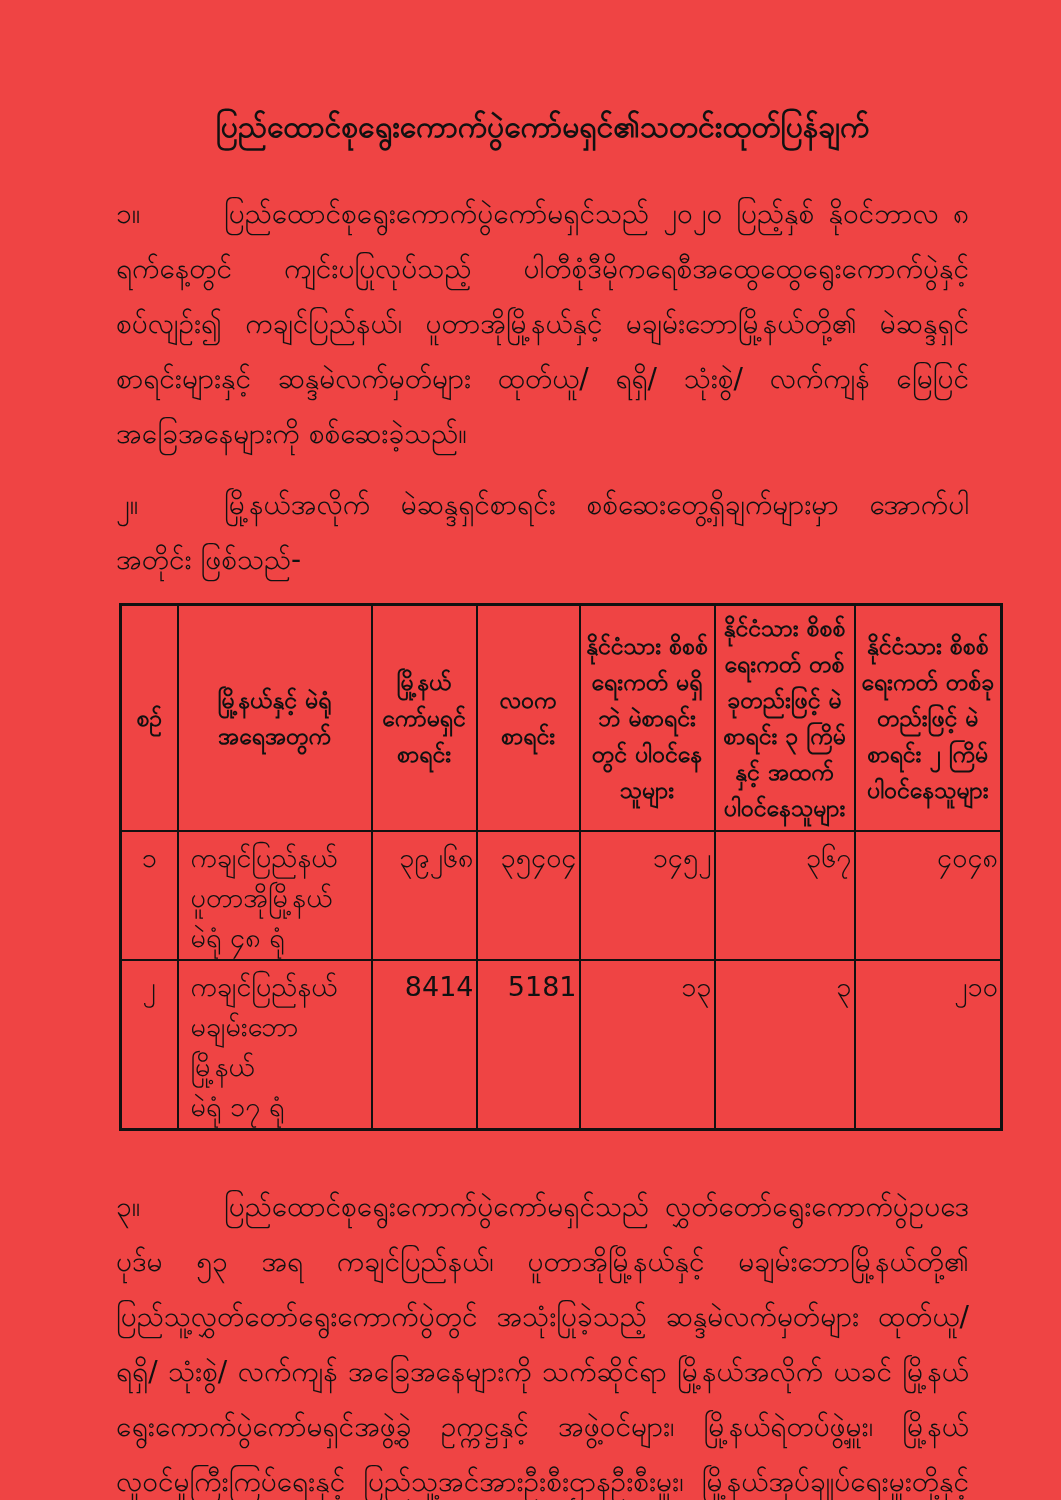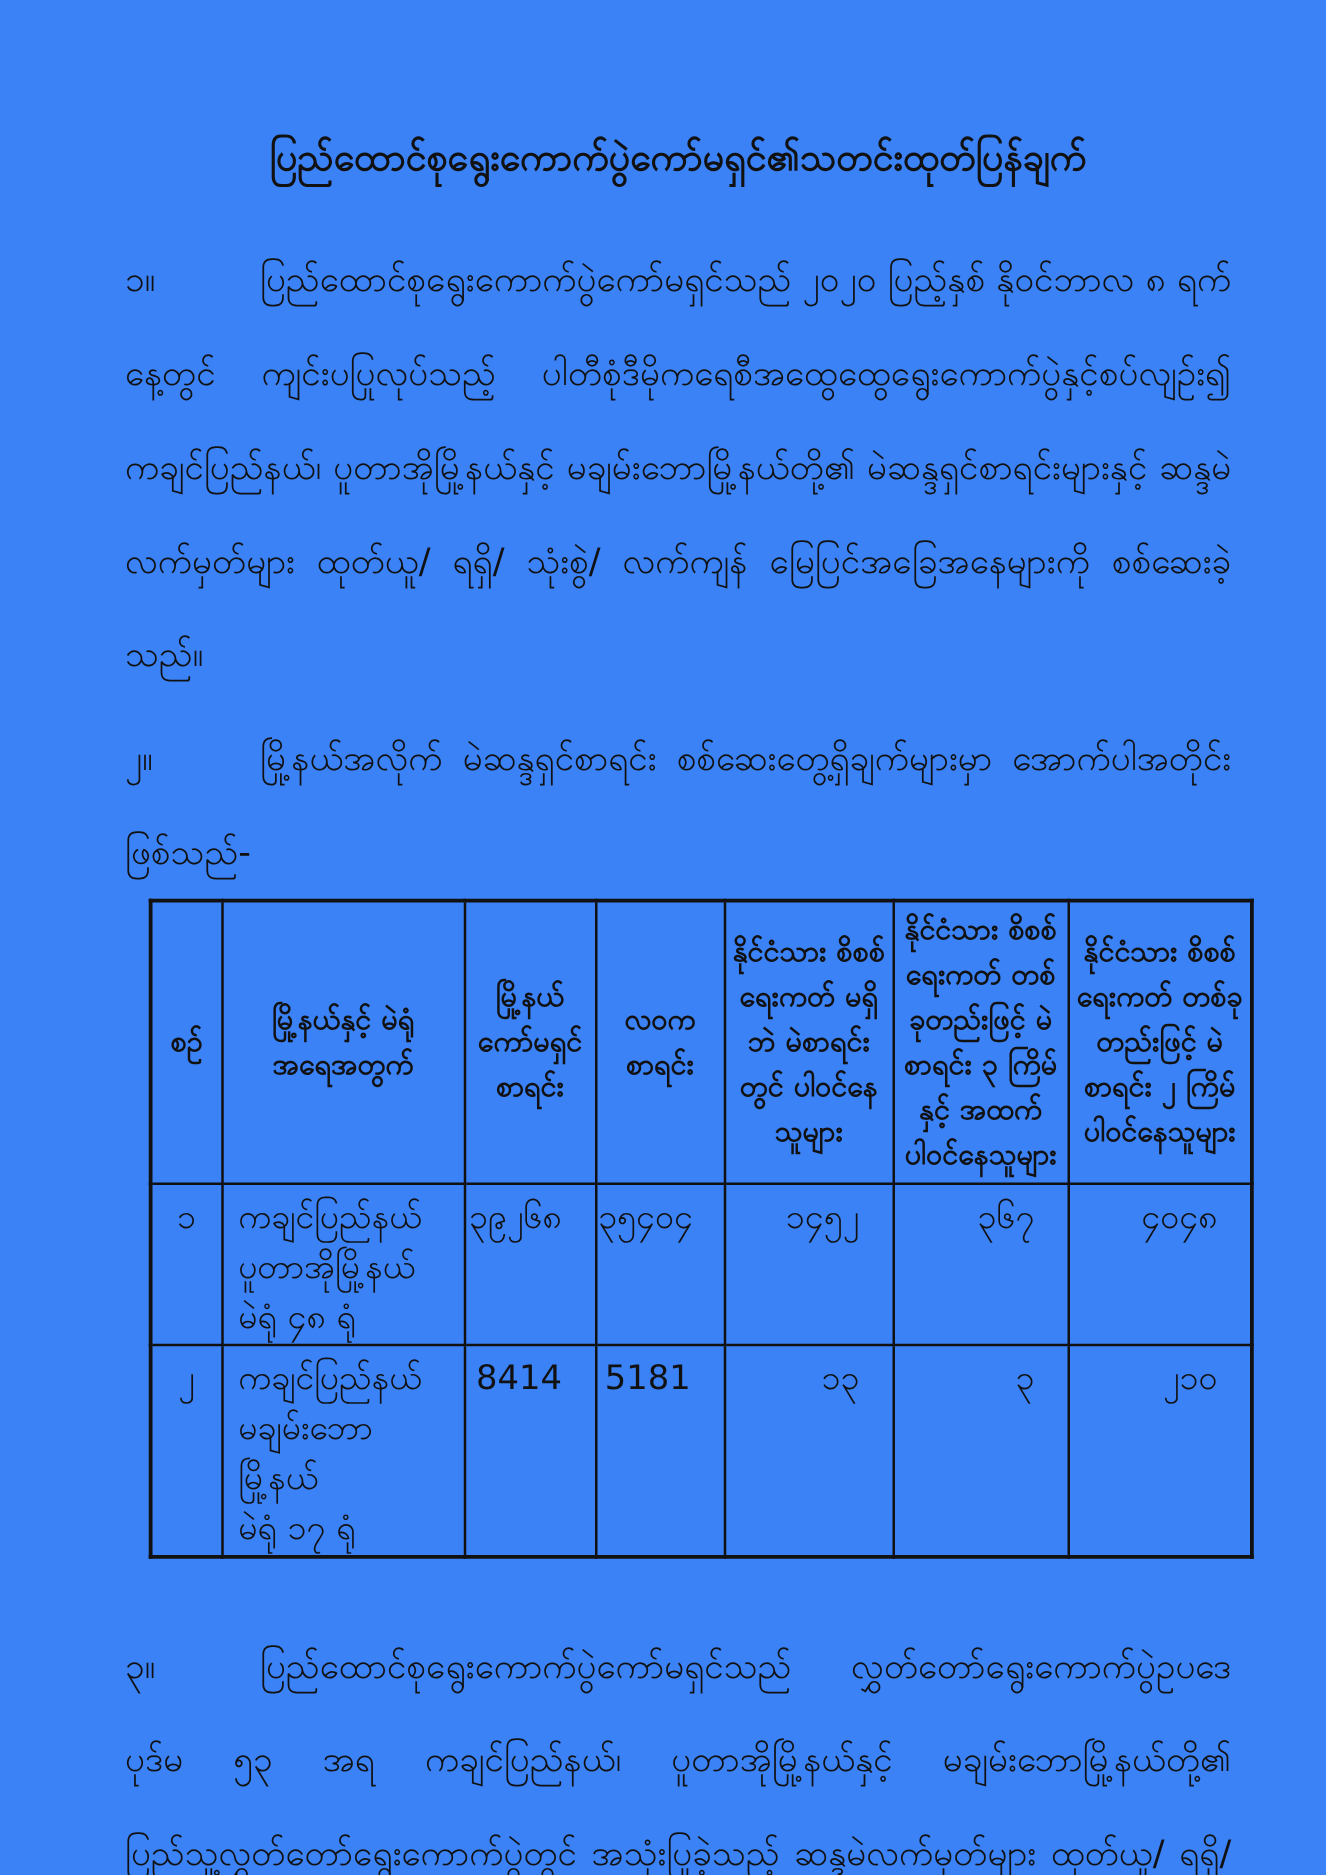--- a/index.html
+++ b/index.html
@@ -7,41 +7,41 @@
     width: 1061px; height: 1500px;
     background: #ffffff;
     color: #111111;
     font-family: "DejaVu Sans", sans-serif;
     overflow: hidden;
   }
   .page {
     box-sizing: border-box;
     width: 1061px; height: 1500px;
     padding: 106px 76px 0 100px;
-    background: #3b82f6;
+    background: #ef4444;
   }
   .doc-title {
     text-align: center;
     font-weight: bold;
     font-size: 30px;
     line-height: 42px;
     margin: 0;
   }
   .doc-date {
     text-align: center;
     font-weight: bold;
     font-size: 29px;
     line-height: 40px;
     margin-top: 16px;
   }
   .para {
     font-size: 28px;
-    line-height: 75px;
+    line-height: 55px;
     text-align: justify;
-    margin: 0;
+    margin: 16px;
   }
   .para-1 { margin-top: 38px; }
   .para-2 { margin-top: 8px; }
   .para-3 { margin-top: 48px; }
   .para-num {
     display: inline-block;
     width: 108px;
     vertical-align: baseline;
   }
   .table-title {
@@ -75,21 +75,21 @@
     padding: 4px 4px;
   }
   .data-table td {
     font-size: 27px;
     line-height: 40px;
     vertical-align: top;
     padding-top: 6px;
   }
   td.cell-no { text-align: center; }
   td.cell-township { text-align: left; padding-left: 12px; padding-right: 8px; }
-  td.cell-num { text-align: right; padding-right: 26px; }
+  td.cell-num { text-align: right; padding-right: 2px; }
   .tline { display: block; }
 </style>
 </head>
 <body>
 
 <div class="page">
 
   <h1 class="doc-title">ပြည်ထောင်စုရွေးကောက်ပွဲကော်မရှင်၏သတင်းထုတ်ပြန်ချက်</h1>
 
 

